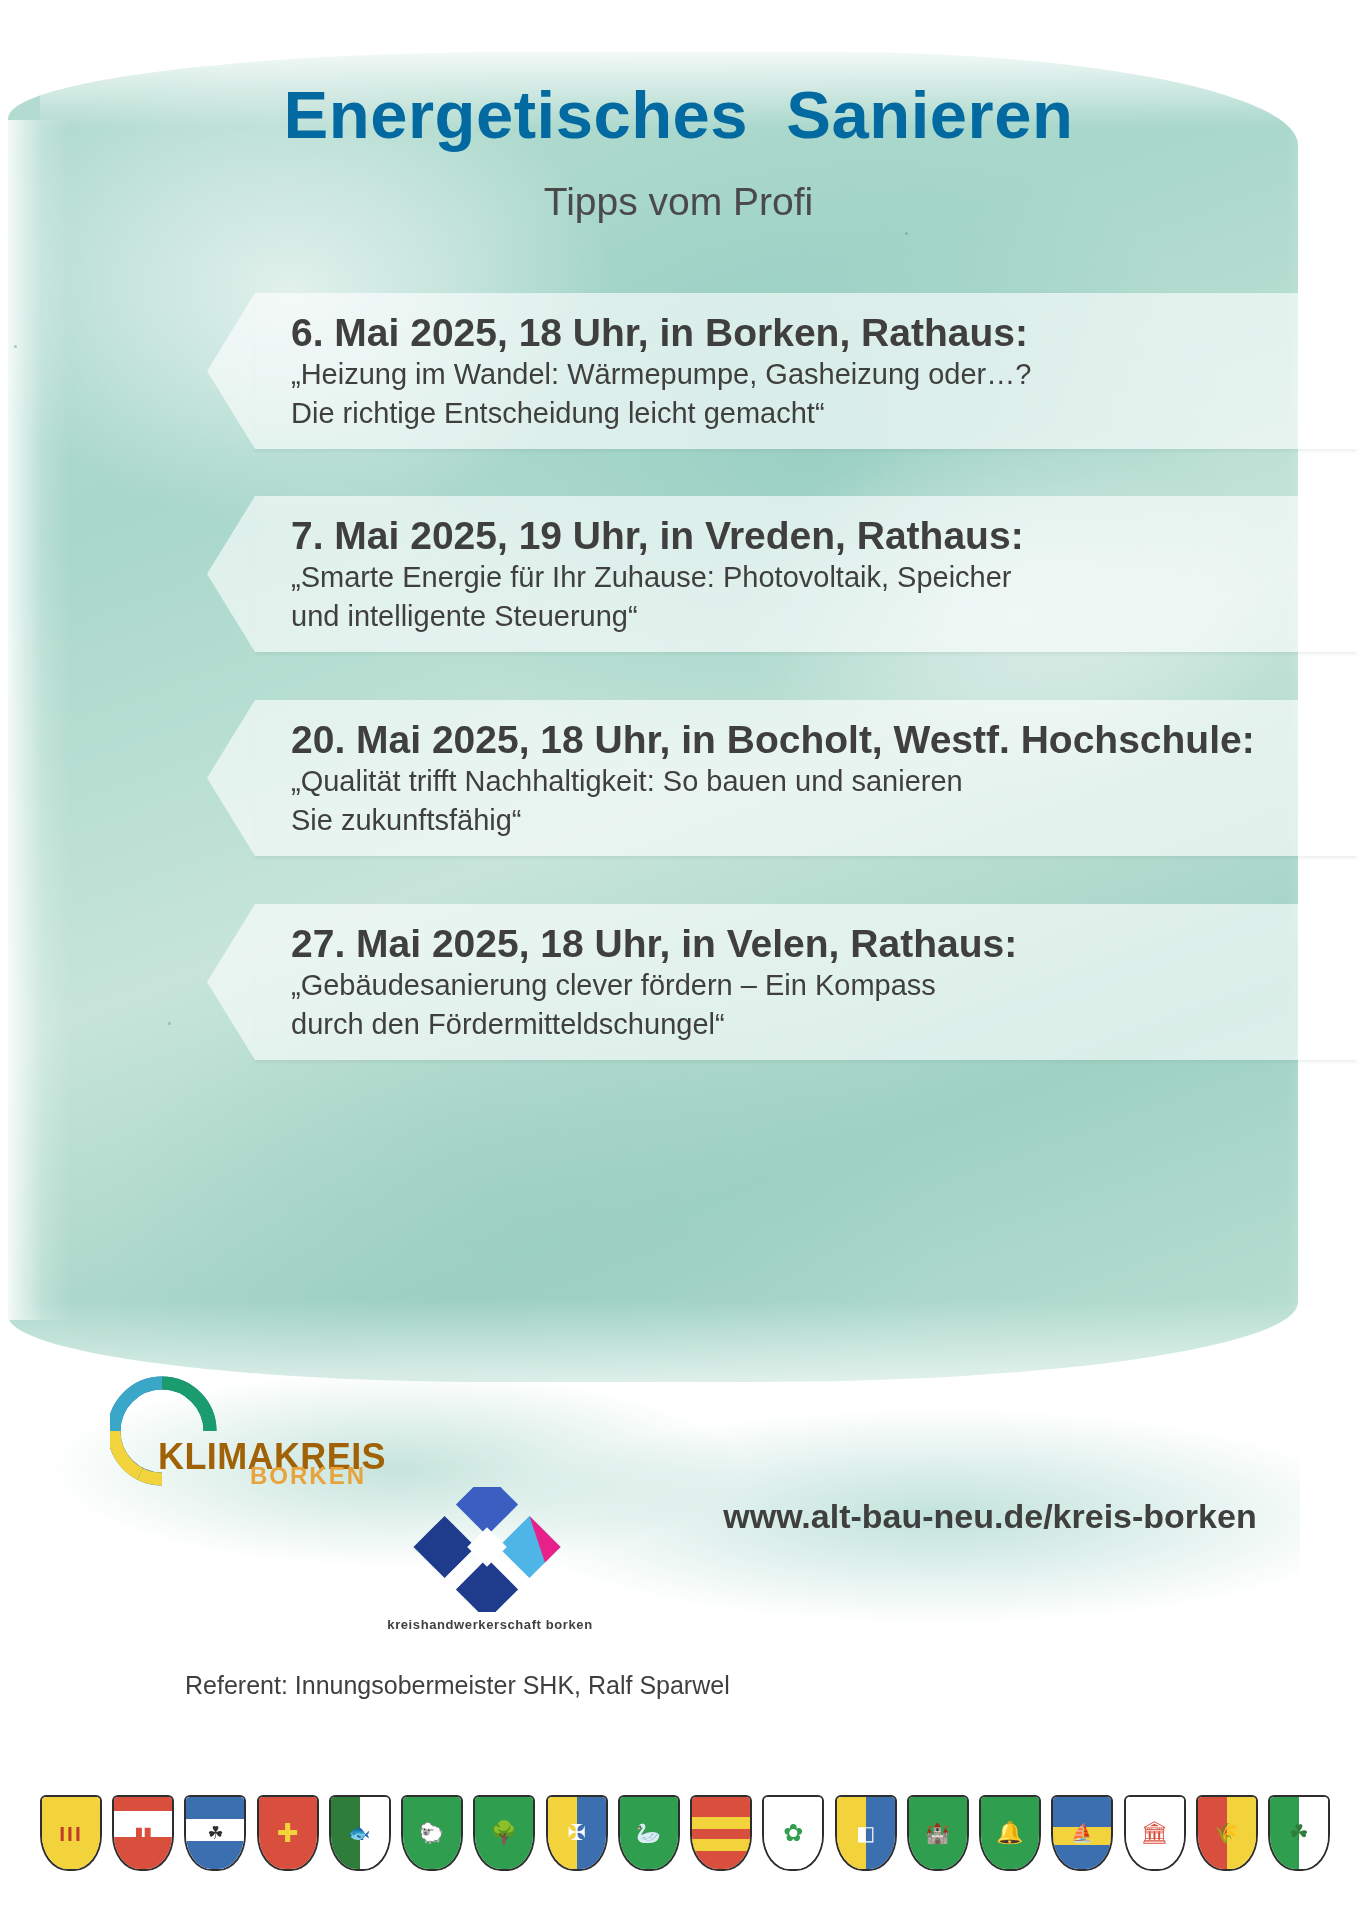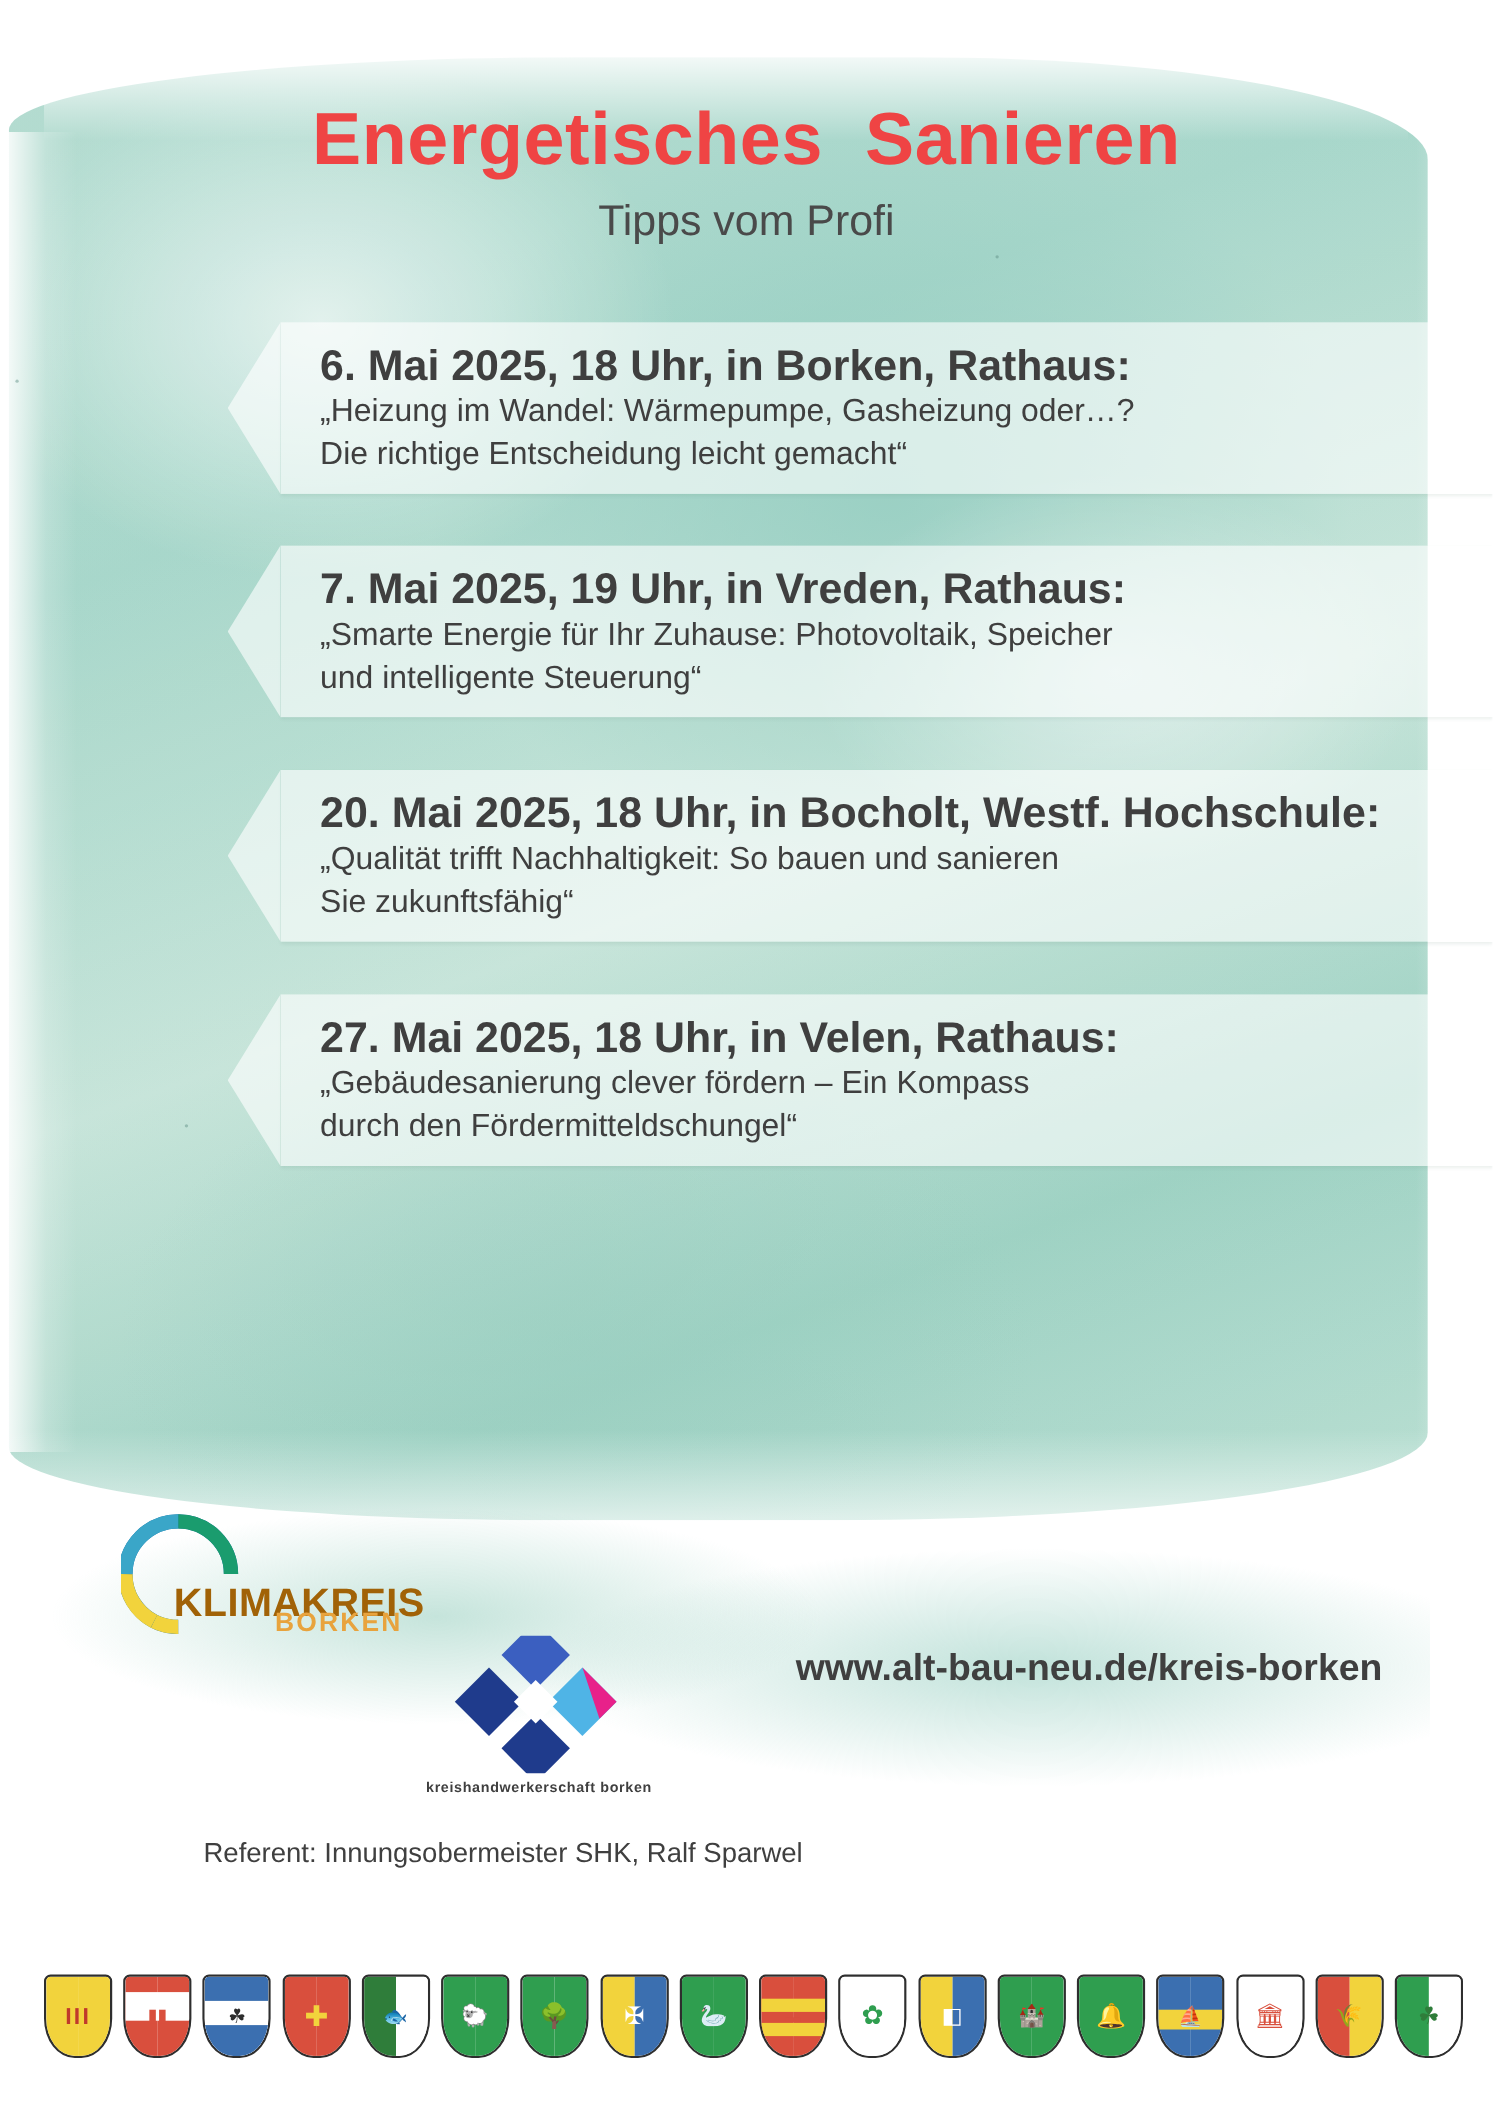--- a/index.html
+++ b/index.html
@@ -90,26 +90,26 @@
     position: absolute;
     width: 3px; height: 3px;
     background: rgba(90,140,128,0.45);
     border-radius: 50%;
   }
 
   
   .title {
     position: absolute;
     left: 0;
-    top: 88px;
+    top: 76px;
     width: 1357px;
     text-align: center;
     font-size: 67px;
     font-weight: bold;
-    color: #ef4444;
+    color: #0369a1;
     letter-spacing: 0.5px;
     white-space: pre;
   }
   .subtitle {
     position: absolute;
     left: 0;
     top: 180px;
     width: 1357px;
     text-align: center;
     font-size: 39px;

